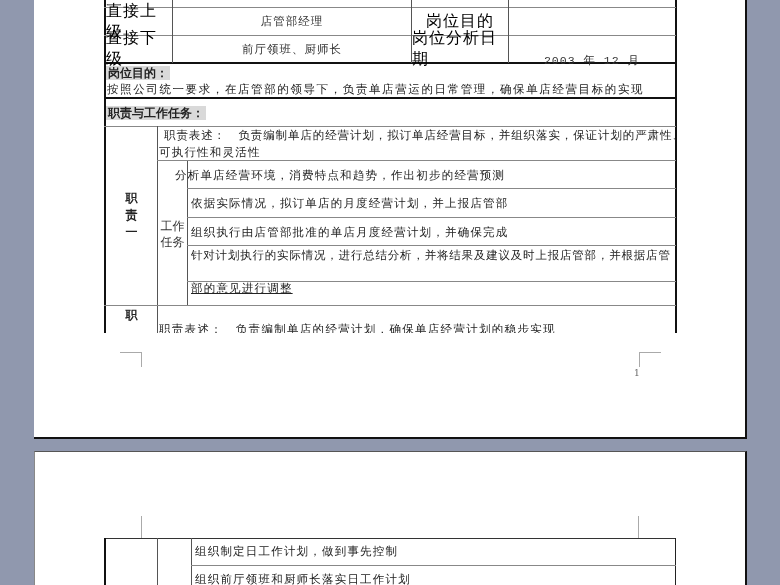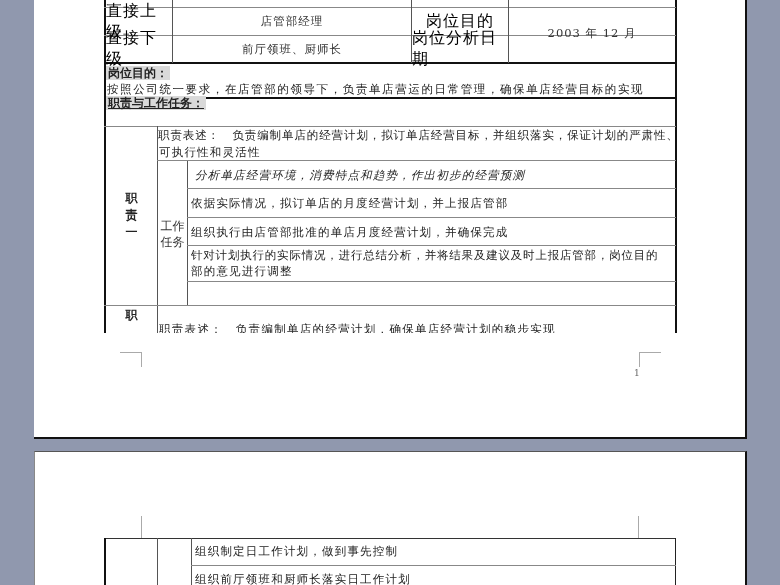--- a/index.html
+++ b/index.html
@@ -85,55 +85,55 @@
 <div class="vline" style="left:508px; top:0; height:63px;"></div>
 
 <div class="lbl" style="left:106px; top:8px; width:66px; height:27px;">直接上级</div>
 <div class="val" style="left:173px; top:8px; width:238px; height:27px;text-align:right;">店管部经理</div>
 <div class="lbl" style="left:412px; top:8px; width:96px; height:27px;">岗位目的</div>
 <div class="val" style="left:509px; top:8px; width:166px; height:27px;"></div>
 
 <div class="lbl" style="left:106px; top:36px; width:66px; height:26px;">直接下级</div>
 <div class="val" style="left:173px; top:36px; width:238px; height:26px;">前厅领班、厨师长</div>
 <div class="lbl" style="left:412px; top:36px; width:96px; height:26px;">岗位分析日期</div>
-<div class="val" style="left:509px; top:20px; width:166px; height:26px;">2003 年 12 月</div>
+<div class="val" style="left:509px; top:47px; width:166px; height:26px;font-family:Liberation Mono, monospace;">2003 年 12 月</div>
 
 <div class="section-title" style="left:106px; top:66px;">岗位目的：</div>
 <div class="body-line" style="left:107px; top:81px; letter-spacing:1.6px;">按照公司统一要求，在店管部的领导下，负责单店营运的日常管理，确保单店经营目标的实现</div>
 <div class="thick-h" style="left:104px; top:97px; width:572px;"></div>
 
-<div class="section-title" style="left:106px; top:96px;text-decoration:underline;">职责与工作任务：</div>
+<div class="section-title" style="left:106px; top:106px;">职责与工作任务：</div>
 <div class="hline" style="left:104px; top:126px; width:572px;"></div>
 
 <div class="vline" style="left:157px; top:126px; height:207px;"></div>
 <div class="vline" style="left:187px; top:160px; height:146px;"></div>
 
 <div class="abs sans" style="left:106px; top:190px; width:51px; text-align:center; font-weight:bold; font-size:12px; line-height:17px;">
   <div>职</div>
   <div>责</div>
   <div>一</div>
 </div>
 
-<div class="body-line" style="left:158px; top:127px; letter-spacing:0.9px;font-family:Liberation Serif, serif;">职责表述：　负责编制单店的经营计划，拟订单店经营目标，并组织落实，保证计划的严肃性、</div>
+<div class="body-line" style="left:164px; top:127px; letter-spacing:0.9px;font-family:Liberation Serif, serif;">职责表述：　负责编制单店的经营计划，拟订单店经营目标，并组织落实，保证计划的严肃性、</div>
 <div class="body-line" style="left:159px; top:144px;">可执行性和灵活性</div>
 <div class="hline" style="left:157px; top:160px; width:519px;"></div>
 
 <div class="abs sans" style="left:158px; top:218px; width:29px; text-align:center; font-size:12px; line-height:16px; color:#333;">
   <div>工作</div>
   <div>任务</div>
 </div>
 
-<div class="task" style="left:192px; top:167px;font-style:italic;">分析单店经营环境，消费特点和趋势，作出初步的经营预测</div>
+<div class="task" style="left:172px; top:167px;">分析单店经营环境，消费特点和趋势，作出初步的经营预测</div>
 <div class="hline" style="left:187px; top:188px; width:489px;"></div>
 <div class="task" style="left:188px; top:195px;">依据实际情况，拟订单店的月度经营计划，并上报店管部</div>
 <div class="hline" style="left:187px; top:217px; width:489px;"></div>
 <div class="task" style="left:188px; top:224px;">组织执行由店管部批准的单店月度经营计划，并确保完成</div>
 <div class="hline" style="left:187px; top:245px; width:489px;"></div>
-<div class="task" style="left:188px; top:247px; white-space:nowrap; letter-spacing:0.8px;">针对计划执行的实际情况，进行总结分析，并将结果及建议及时上报店管部，岗位目的</div>
-<div class="task" style="left:188px; top:263px;">部的意见进行调整</div>
+<div class="task" style="left:188px; top:247px; white-space:nowrap; letter-spacing:0.8px;">针对计划执行的实际情况，进行总结分析，并将结果及建议及时上报店管部，并根据店管</div>
+<div class="task" style="left:188px; top:280px;text-decoration:underline;">部的意见进行调整</div>
 <div class="hline" style="left:187px; top:281px; width:489px;"></div>
 <div class="task" style="left:188px; top:283px;"></div>
 <div class="hline" style="left:104px; top:305px; width:572px;"></div>
 
 <div class="abs sans" style="left:106px; top:307px; width:51px; text-align:center; font-weight:bold; font-size:12px;">职</div>
 <div class="body-line" style="left:159px; top:321px; letter-spacing:1.3px; height:12px; overflow:hidden;">职责表述：　负责编制单店的经营计划，确保单店经营计划的稳步实现</div>
 
 <div class="corner-mark" style="left:120px; top:352px; width:22px; height:15px; border-top-width:1px; border-right-width:1px;"></div>
 <div class="corner-mark" style="left:639px; top:352px; width:22px; height:15px; border-top-width:1px; border-left-width:1px;"></div>
 <div class="page-num" style="left:634px; top:368px;">1</div>

